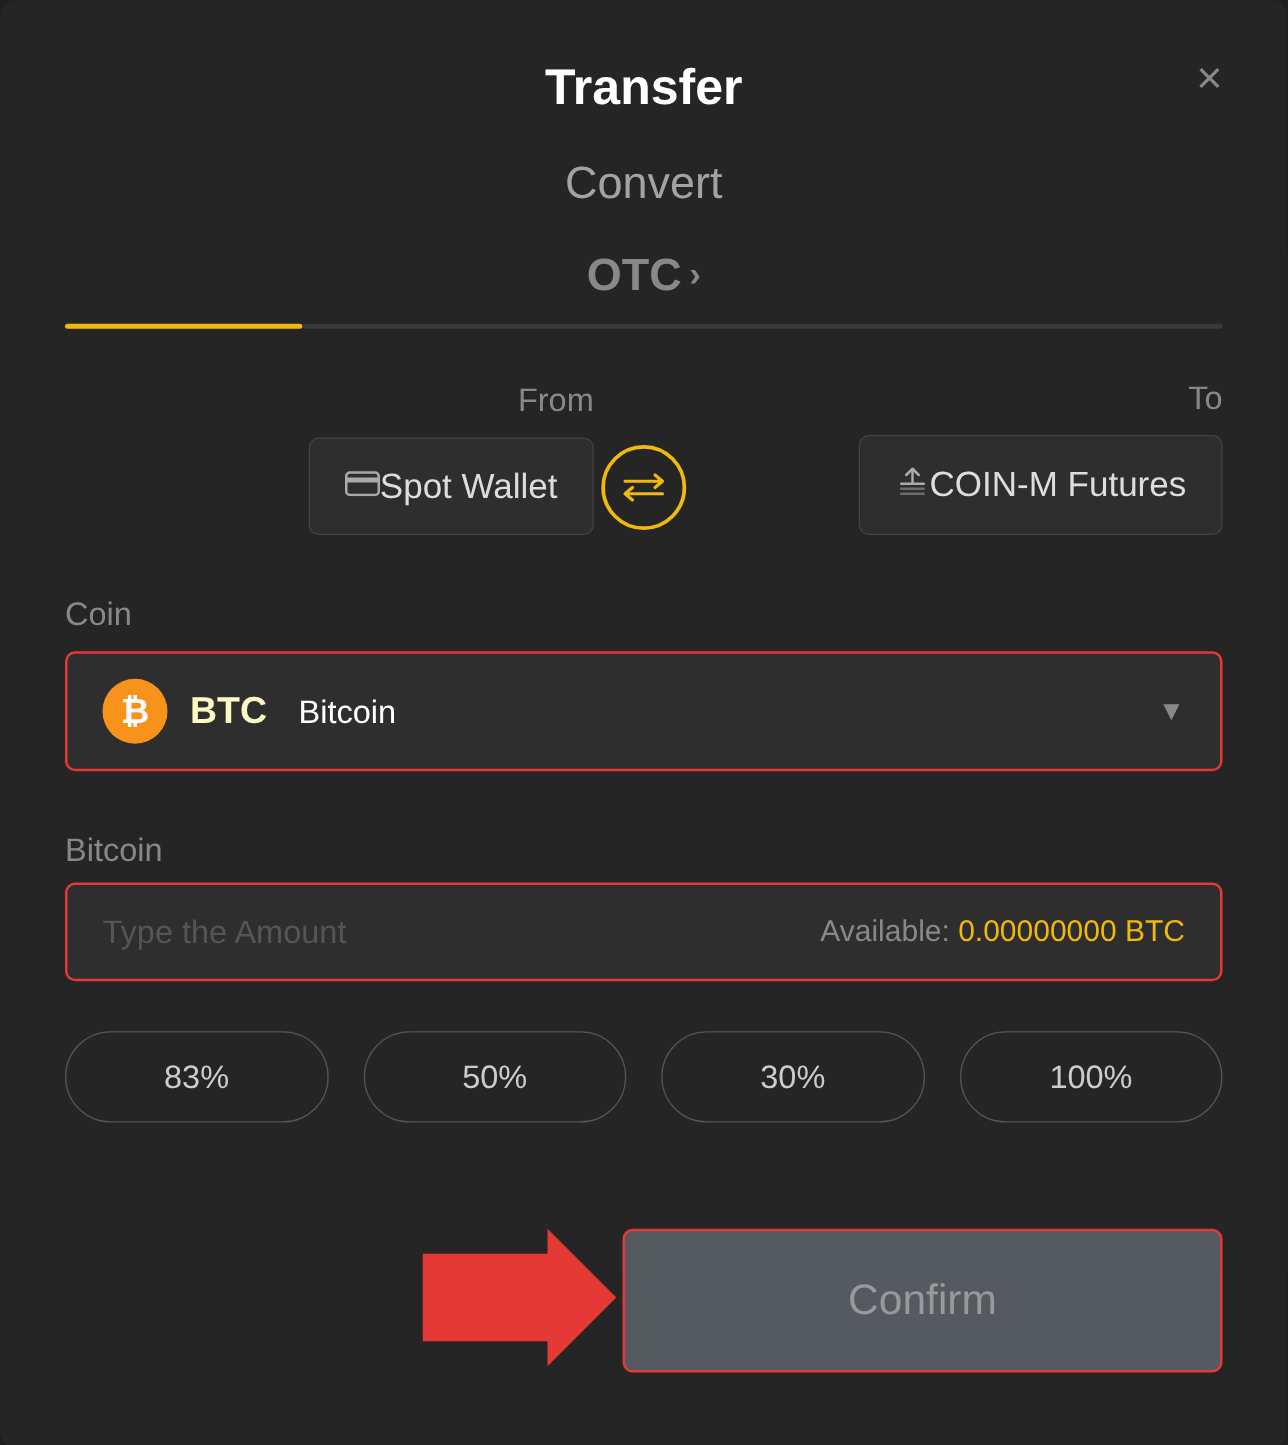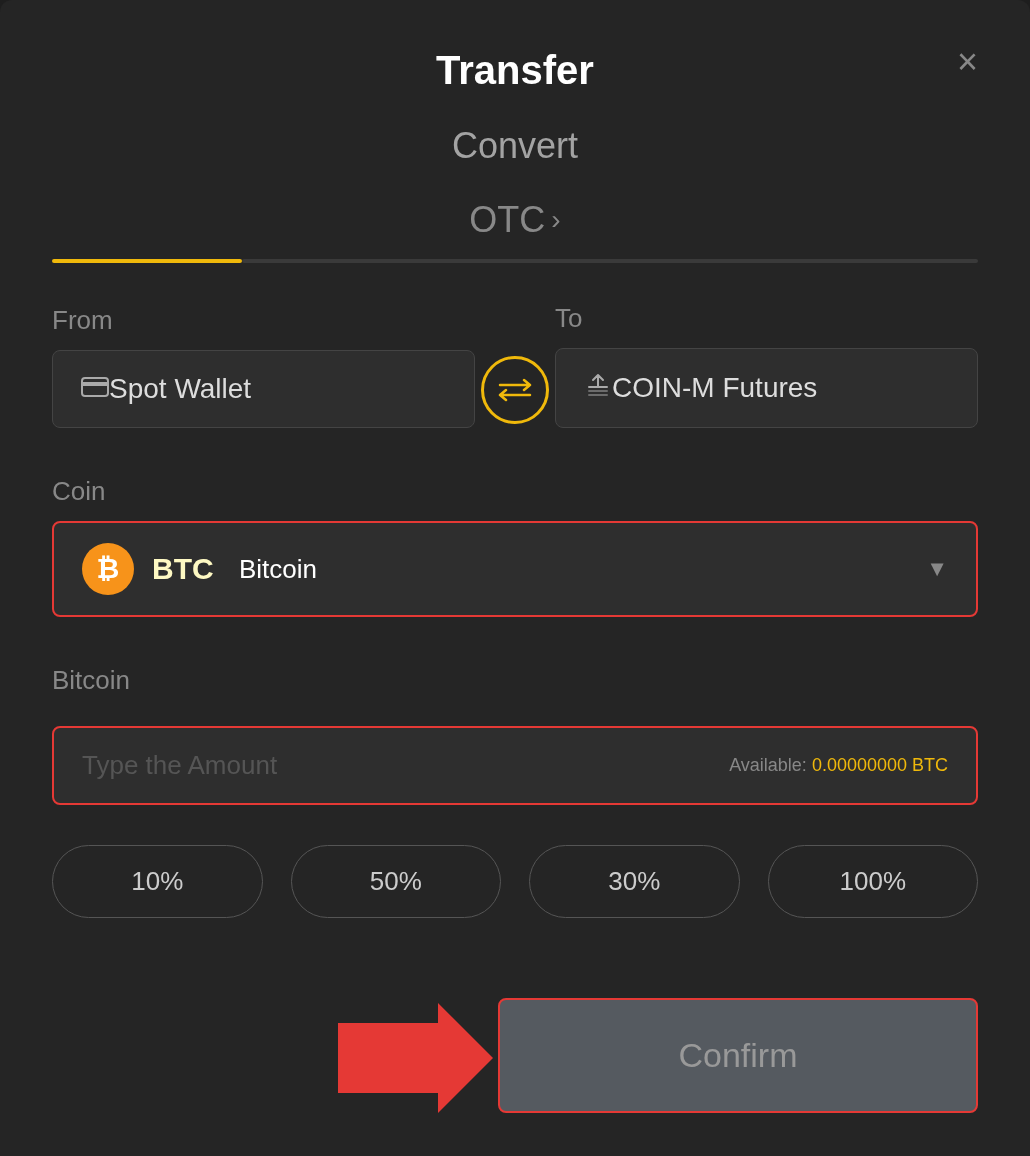--- a/index.html
+++ b/index.html
@@ -36,21 +36,21 @@
       cursor: pointer;
     }
     .tab-convert {
       font-size: 36px;
       font-weight: 400;
       color: #a3a3a3;
       cursor: pointer;
     }
     .tab-otc {
       font-size: 36px;
-      font-weight: 400;
+      font-weight: 700;
       color: #888888;
       cursor: pointer;
       display: flex;
       align-items: center;
       gap: 6px;
     }
     .close-btn {
       position: absolute;
       top: 44px;
       right: 52px;
@@ -81,20 +81,21 @@
       display: flex;
       align-items: flex-end;
       gap: 0;
       margin-bottom: 48px;
     }
     .from-col, .to-col {
       flex: 1;
       display: flex;
       flex-direction: column;
       gap: 14px;
+      align-items: flex-end;
     }
     .field-label {
       font-size: 26px;
       color: #888888;
       font-weight: 400;
     }
     .wallet-select {
       background: #2e2e2e;
       border: 1.5px solid #444444;
       border-radius: 8px;
@@ -181,29 +182,29 @@
       margin-bottom: 40px;
     }
     .amount-input-box {
       border: 2.5px solid #e53935;
       border-radius: 8px;
       background: #2e2e2e;
       padding: 22px 28px;
       display: flex;
       align-items: center;
       justify-content: space-between;
-      margin-top: 30px;
+      margin-top: 10px;
       text-align: right;
     }
     .amount-placeholder {
       font-size: 26px;
       color: #555555;
     }
     .available-text {
-      font-size: 18px;
+      font-size: 24px;
       color: #888888;
     }
     .available-value {
       color: #f0b90b;
       font-weight: 500;
     }
     
     .percent-row {
       display: flex;
       gap: 28px;
@@ -217,21 +218,21 @@
       border-radius: 100px;
       color: #cccccc;
       font-size: 26px;
       font-weight: 500;
       cursor: pointer;
       text-align: center;
     }
     
     .confirm-row {
       display: flex;
-      align-items: flex-start;
+      align-items: flex-end;
       justify-content: flex-end;
       margin-top: auto;
     }
     .arrow-wrapper {
       display: flex;
       align-items: center;
       flex-shrink: 0;
     }
     
     .confirm-btn {
@@ -325,21 +326,21 @@
     <div class="amount-input-box">
       <span class="amount-placeholder">Type the Amount</span>
       <span class="available-text">
         <span>Available:</span>
         <span class="available-value"> <span>0.00000000 BTC</span></span>
       </span>
     </div>
   </div>
 
   <div class="percent-row">
-    <button class="percent-btn">10%</button>
+    <button class="percent-btn">83%</button>
     <button class="percent-btn">50%</button>
     <button class="percent-btn">30%</button>
     <button class="percent-btn">100%</button>
   </div>
 
   <div class="confirm-row">
 
     <div class="arrow-wrapper">
       <svg width="160" height="120" viewBox="0 0 160 120" fill="none">
         <polygon points="0,25 100,25 100,5 155,60 100,115 100,95 0,95" fill="#e53935"></polygon>

